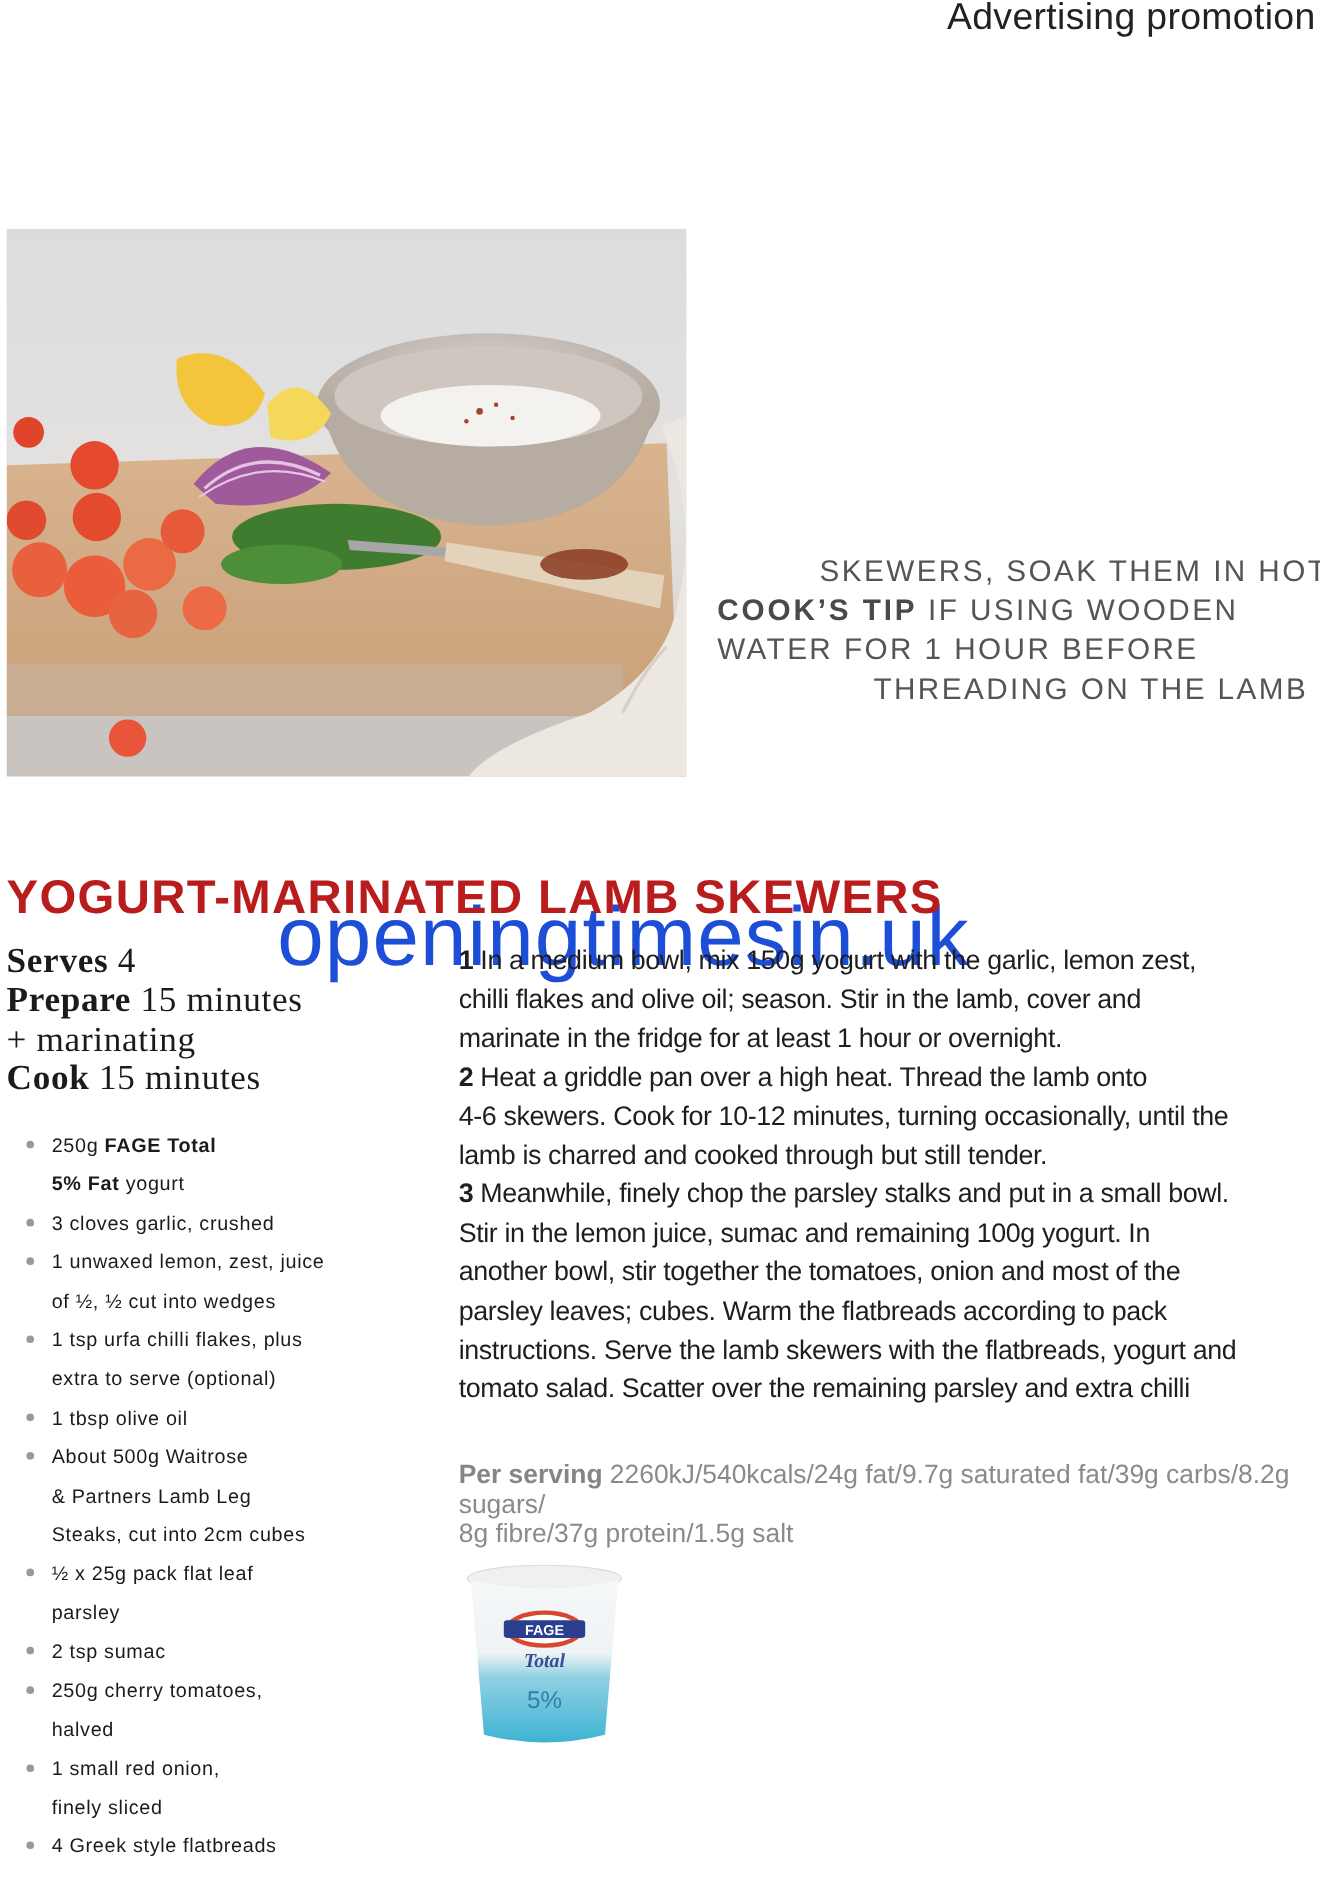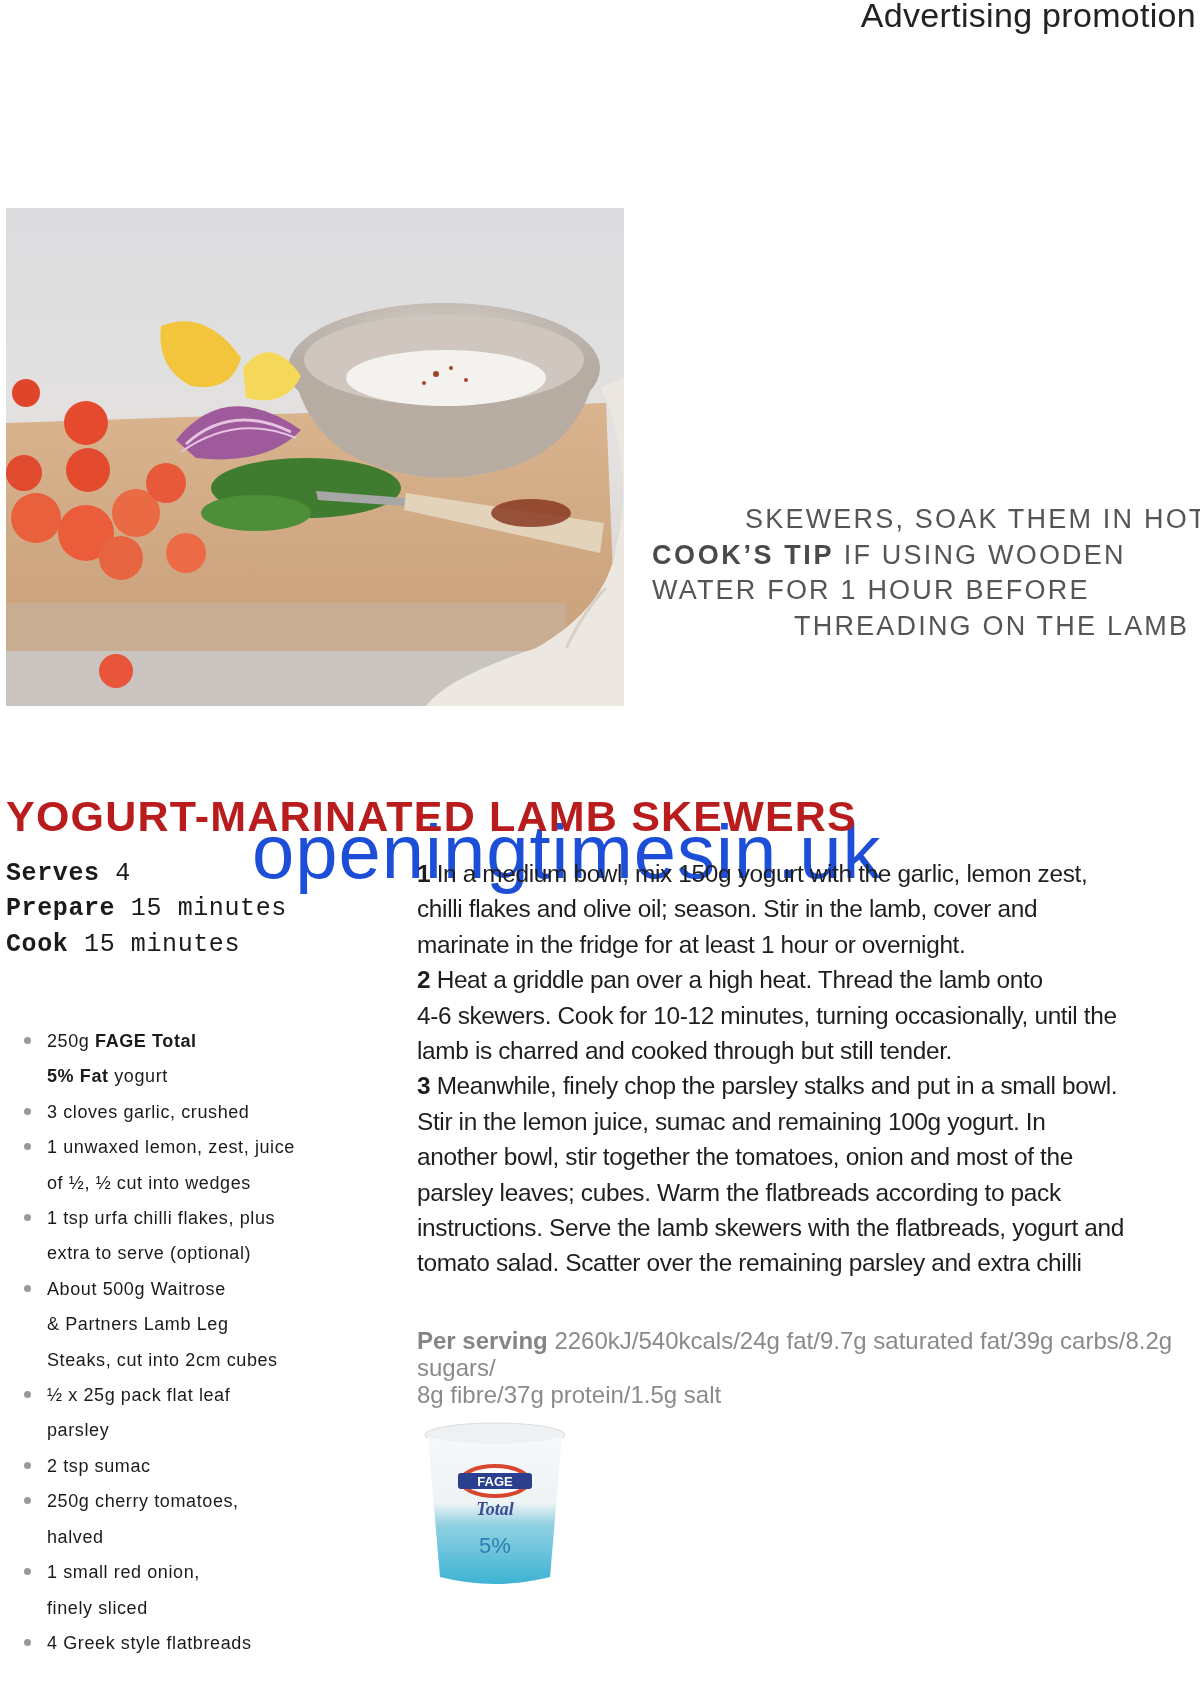--- a/index.html
+++ b/index.html
@@ -36,22 +36,22 @@
     white-space: nowrap;
   }
   .watermark {
     position: absolute; left: 252px; top: 808px;
     font-size: 76px; color: #1d4ed8; font-family: "Liberation Sans", sans-serif;
     letter-spacing: 1px; white-space: nowrap; pointer-events: none; z-index: 0;
   }
 
   .meta {
     position: absolute; left: 6px; top: 856px; width: 380px;
-    font-size: 25px; line-height: 35.4px; color: #1b1b1b; z-index: 1;
-    font-family: Liberation Mono, monospace; letter-spacing: 0.6px;
+    font-size: 32px; line-height: 35.4px; color: #1b1b1b; z-index: 1;
+    font-family: Liberation Serif, serif; letter-spacing: 0.6px;
   }
   .meta b { font-weight: 700; }
 
   .ingredients {
     position: absolute; left: 6px; top: 1008px; width: 390px;
     list-style: none; margin: 16px; padding: 0;
     font-size: 18px; line-height: 35.4px; color: #1b1b1b;
     font-family: "Liberation Sans", sans-serif; letter-spacing: 0.6px;
   }
   .ingredients li { position: relative; padding-left: 25px; }
@@ -166,34 +166,36 @@
 
 <div class="meta">
   <div>
     <b>Serves</b>
     <span>4</span>
   </div>
   <div>
     <b>Prepare</b>
     <span>15 minutes</span>
   </div>
+  <div>+ marinating</div>
   <div>
     <b>Cook</b>
     <span>15 minutes</span>
   </div>
 </div>
 
 <ul class="ingredients">
   <li>
     <span>250g </span><b>FAGE Total</b><br>
     <b>5% Fat</b><span> yogurt</span>
   </li>
   <li><span>3 cloves garlic, crushed</span></li>
   <li><span>1 unwaxed lemon, zest, juice</span><br><span>of ½, ½ cut into wedges</span></li>
   <li><span>1 tsp urfa chilli flakes, plus</span><br><span>extra to serve (optional)</span></li>
+  <li><span>1 tbsp olive oil</span></li>
   <li><span>About 500g Waitrose</span><br><span>&amp; Partners Lamb Leg</span><br><span>Steaks, cut into 2cm cubes</span></li>
   <li><span>½ x 25g pack flat leaf</span><br><span>parsley</span></li>
   <li><span>2 tsp sumac</span></li>
   <li><span>250g cherry tomatoes,</span><br><span>halved</span></li>
   <li><span>1 small red onion,</span><br><span>finely sliced</span></li>
   <li><span>4 Greek style flatbreads</span></li>
 </ul>
 
 <div class="method">
   <p>

